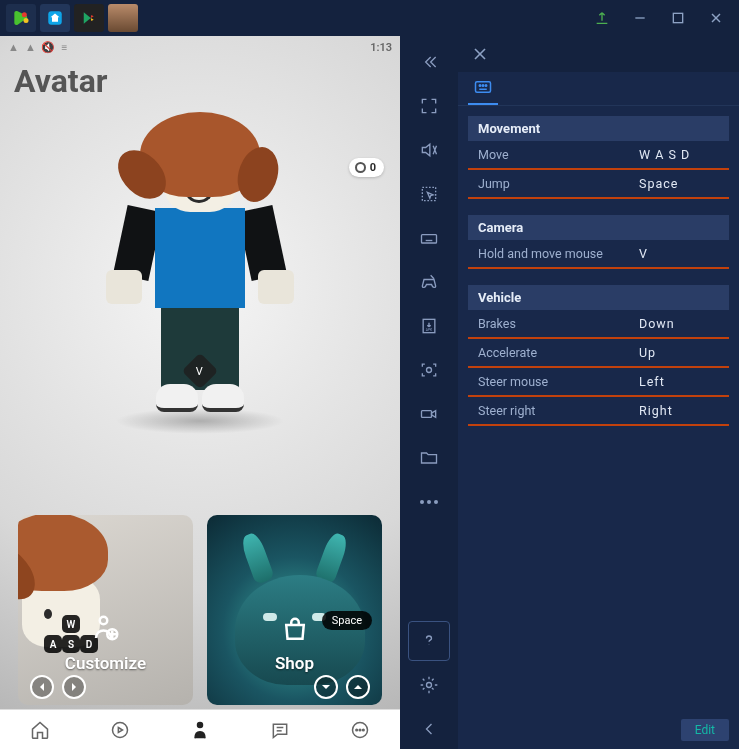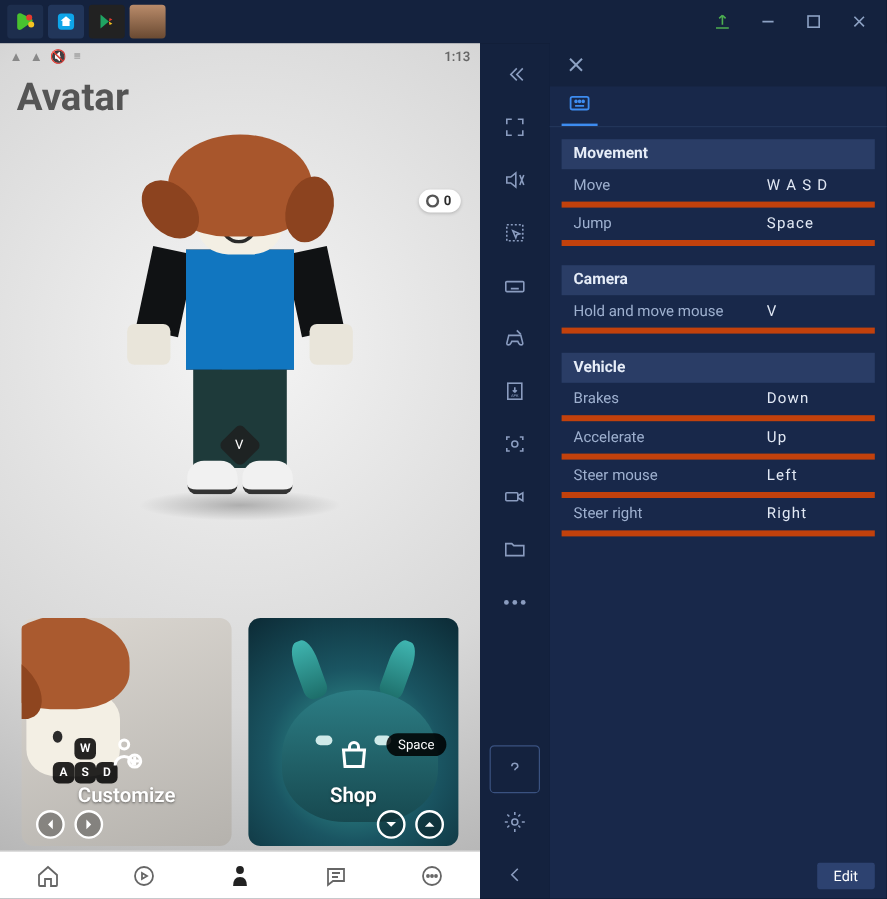--- a/index.html
+++ b/index.html
@@ -102,25 +102,25 @@
 .controls-header { height:36px; display:flex; align-items:center; padding:0 12px; background:#14223e; }
 .controls-header .title { flex:1; font-size:14px; color:#d9e2f1; }
 .controls-header .close { width:20px; height:20px; cursor:pointer; color:#8da2c4; }
 .controls-tabs { height:34px; display:flex; align-items:flex-end; padding:0 10px; gap:8px; border-bottom:1px solid #223559; }
 .controls-tabs .tab { padding:6px 6px; border-bottom:2px solid transparent; color:#6b83ad; cursor:pointer; }
 .controls-tabs .tab.active { border-bottom-color:#3d8cf0; color:#3d8cf0; }
 .controls-tabs .tab svg { width:18px; height:14px; }
 .controls-body { padding:10px; flex:1; overflow:auto; }
 .ctl-section { margin-bottom:16px; }
 .ctl-section .sec-head { background:#2a3d66; padding:5px 10px; font-weight:700; font-size:13px; color:#e6edf8; }
-.ctl-row { display:flex; padding:6px 10px; border-bottom:5px solid #c2410c; font-size:12.5px; }
+.ctl-row { display:flex; padding:6px 10px; border-bottom:2px solid #c2410c; font-size:12.5px; }
 .ctl-row .action { flex:1; color:#9eb0cf; }
 .ctl-row .key { width:80px; color:#e1e8f4; letter-spacing:1px; }
 .controls-footer { padding:8px 10px; display:flex; justify-content:flex-end; }
-.controls-footer .edit-btn { background:#2d4270; color:#ffffff; padding:4px 14px; font-size:12px; border:none; border-radius:2px; cursor:pointer; }
+.controls-footer .edit-btn { background:#2d4270; color:#14b8a6; padding:4px 14px; font-size:12px; border:none; border-radius:2px; cursor:pointer; }
 
 .dots { display:flex; gap:3px; }
 .dots span { width:4px; height:4px; background:currentColor; border-radius:50%; }
 </style>
 </head>
 <body>
 
 <div class="titlebar">
   <div class="tb-tab">
     <svg class="logo-bs" viewBox="0 0 24 24">

